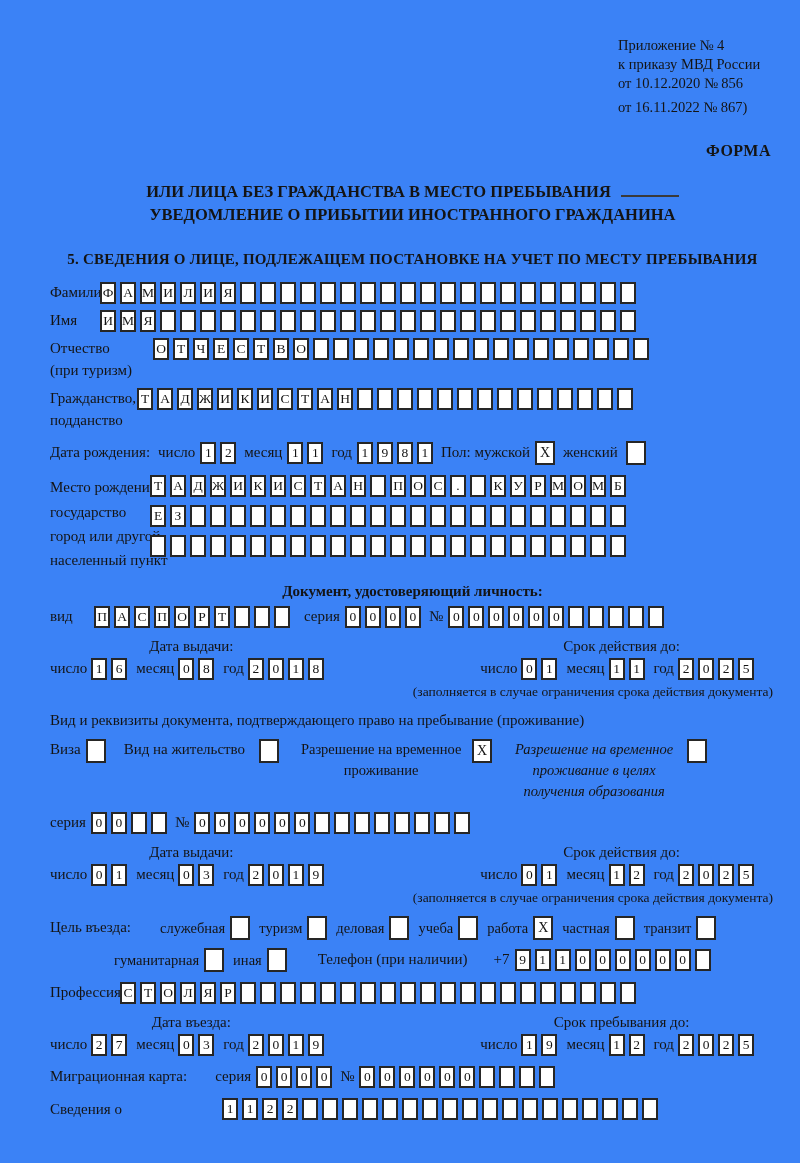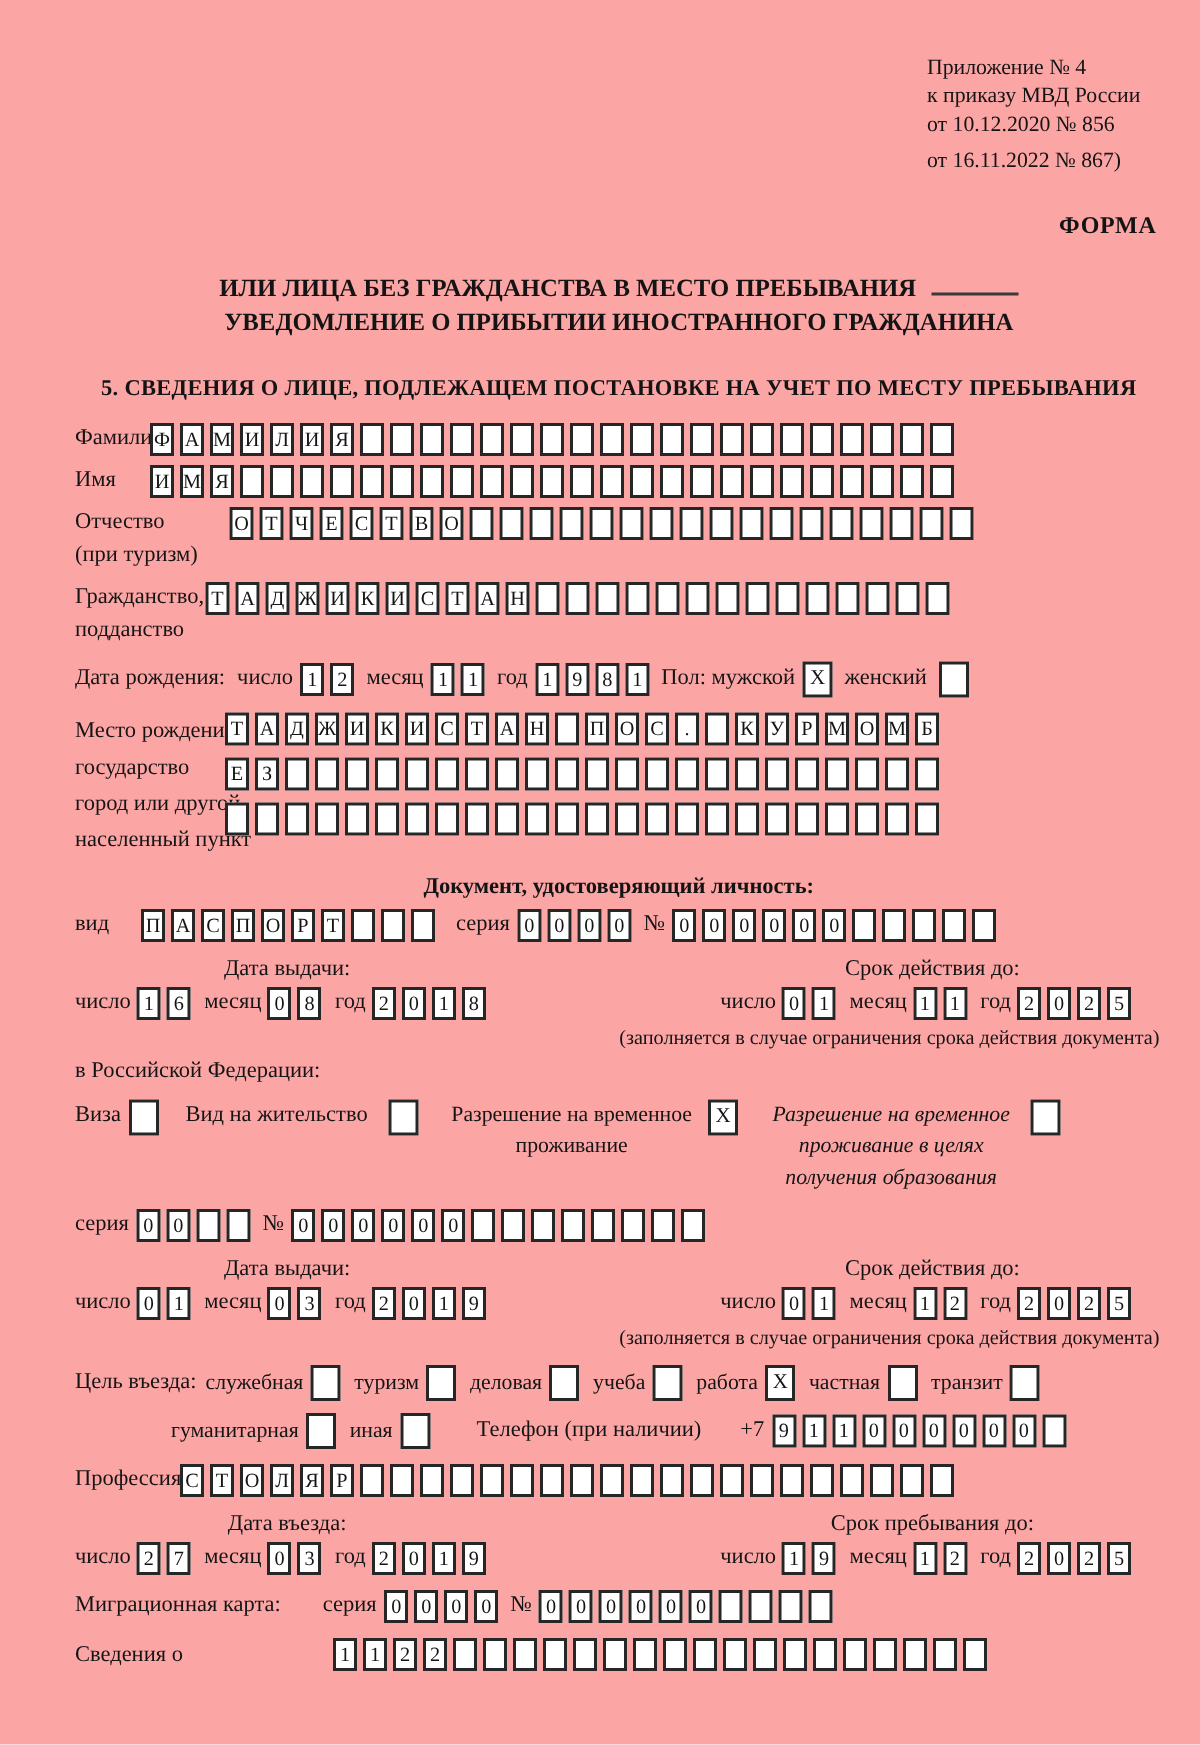--- a/index.html
+++ b/index.html
@@ -1,18 +1,18 @@
 <!DOCTYPE html>
 <html><head>
 <meta charset="utf-8">
 <style>
   * { box-sizing: border-box; margin: 0; padding: 0; }
   html,body { background:#ffffff; }
   .page {
-    width: 800px; height: 1163px; background: #fca5a5; color: #141414;
+    width: 800px; height: 1163px; background: #3b82f6; color: #141414;
     font-family: "Liberation Serif", "DejaVu Serif", serif;
     padding: 36px 25px 0 50px; position: relative; overflow: hidden;
   }
   .annex { margin-left: 568px; font-size: 14.5px; line-height: 1.32; }
   .annex .gap { height: 5px; }
   .form-label { text-align: right; font-weight: bold; font-size: 16px; margin-top: 24px; padding-right: 4px; letter-spacing: .5px; }
   .title { text-align: center; font-weight: bold; font-size: 16.5px; line-height: 1.45; margin-top: 20px; }
   .blank-line { display: inline-block; width: 58px; height: 14px; border-bottom: 2.5px solid #3a3a3a; margin-left: 10px; }
   .sec-title { text-align: center; font-weight: bold; font-size: 15px; margin-top: 24px; letter-spacing: .2px; }
 
@@ -400,22 +400,22 @@
             <span class="cell">2</span>
             <span class="cell">0</span>
             <span class="cell">2</span>
             <span class="cell">5</span>
           </span>
       </div>
     </div>
   </div>
   <div class="footnote">(заполняется в случае ограничения срока действия документа)</div>
 
-  <div class="row mt4">
-    <span class="lbl">в Российской Федерации:</span>
+  <div class="row mt10">
+    <span class="lbl">Вид и реквизиты документа, подтверждающего право на пребывание (проживание)</span>
   </div>
 
   <div class="optrow">
     <span class="lbl">Виза</span>
     <span class="checkbox ml2"></span>
     <span class="lbl" style="margin-left:18px;">Вид на жительство</span>
     <span class="checkbox" style="margin-left:14px;"></span>
     <span class="optlbl wv170" style="margin-left:16px;">Разрешение на временное проживание</span>
     <span class="checkbox ml2">X</span>
     <span class="optlbl wv175" style="margin-left:14px;">Разрешение на временное проживание в целях получения образования</span>
@@ -490,21 +490,21 @@
             <span class="cell">2</span>
             <span class="cell">0</span>
             <span class="cell">2</span>
             <span class="cell">5</span>
           </span>
       </div>
     </div>
   </div>
   <div class="footnote">(заполняется в случае ограничения срока действия документа)</div>
 
-  <div class="row mt10" style="align-items:center;">
+  <div class="row mt10" style="align-items:center;gap:23px;">
     <span class="lbl" style="margin-right:6px;">Цель въезда:</span>
     <span style="display:inline-flex;align-items:center;">
         <span class="opt">
           <span class="olbl">служебная</span>
           <span class="checkbox"></span>
         </span>
         <span class="opt">
           <span class="olbl">туризм</span>
           <span class="checkbox"></span>
         </span>

